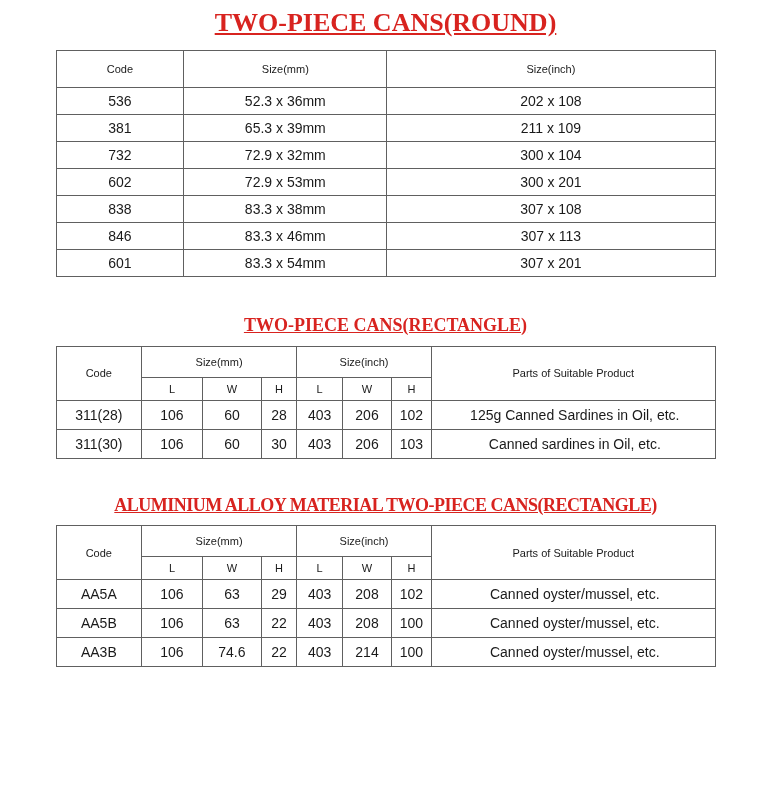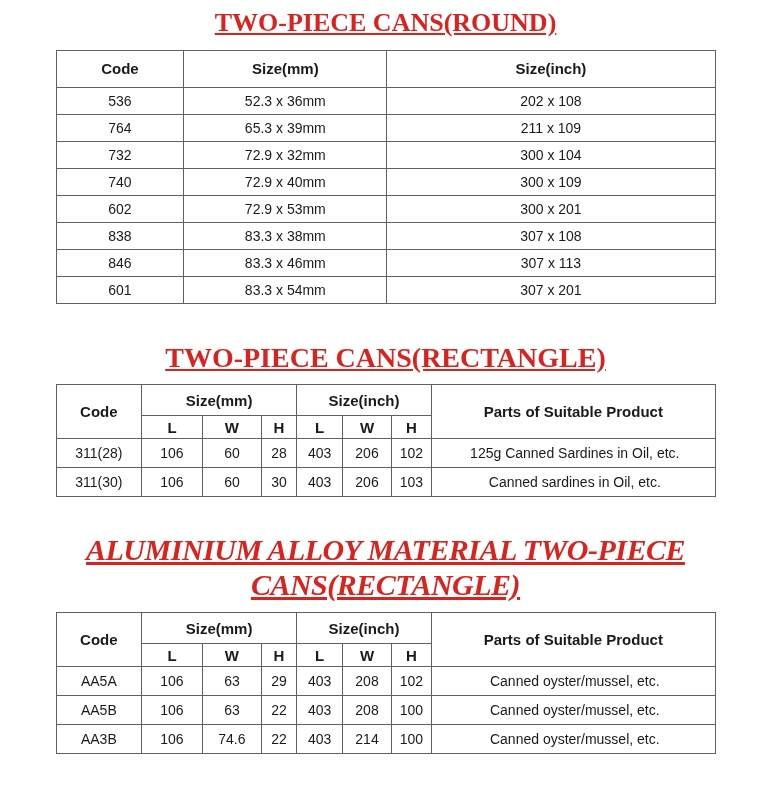--- a/index.html
+++ b/index.html
@@ -17,38 +17,38 @@
   }
   .section-title {
     font-family: "Liberation Serif", serif;
     font-weight: bold;
     color: #d8231f;
     text-decoration: underline;
     text-align: center;
     line-height: 1.15;
   }
   .title-round     { font-size: 26px; margin-bottom: 12px; }
-  .title-rect      { font-size: 28px; margin-top: 38px; margin-bottom: 10px; }
-  .title-alu       { font-size: 30px; margin-top: 36px; margin-bottom: 10px; letter-spacing: -0.5px; font-style: italic; }
+  .title-rect      { font-size: 18px; margin-top: 38px; margin-bottom: 10px; }
+  .title-alu       { font-size: 18px; margin-top: 36px; margin-bottom: 10px; letter-spacing: -0.5px; }
   table {
     width: 660px;
     margin: 0 auto;
     border-collapse: collapse;
     table-layout: fixed;
   }
   th, td {
     border: 1px solid #606060;
     text-align: center;
     vertical-align: middle;
     font-size: 14px;
     padding: 2px 4px;
     overflow: hidden;
     white-space: nowrap;
   }
-  th { font-weight: bold; font-size: 15px; }
+  th { font-weight: normal; font-size: 11px; }
   
   .tbl-round thead th { height: 37px; }
   .tbl-round tbody td { height: 27px; }
   
   .tbl-rect thead tr.grp-row th { height: 31px; }
   .tbl-rect thead tr.sub-row th { height: 23px; }
   .tbl-rect tbody td { height: 29px; }
   .tbl-rect tbody td:last-child,
   .tbl-rect td.parts {
     text-align: center;
@@ -75,33 +75,28 @@
         <th>Size(inch)</th>
       </tr>
     </thead>
     <tbody>
         <tr>
           <td>536</td>
           <td>52.3 x 36mm</td>
           <td>202 x 108</td>
         </tr>
         <tr>
-          <td>764</td>
+          <td>381</td>
           <td>65.3 x 39mm</td>
           <td>211 x 109</td>
         </tr>
         <tr>
           <td>732</td>
           <td>72.9 x 32mm</td>
           <td>300 x 104</td>
-        </tr>
-        <tr>
-          <td>740</td>
-          <td>72.9 x 40mm</td>
-          <td>300 x 109</td>
         </tr>
         <tr>
           <td>602</td>
           <td>72.9 x 53mm</td>
           <td>300 x 201</td>
         </tr>
         <tr>
           <td>838</td>
           <td>83.3 x 38mm</td>
           <td>307 x 108</td>

